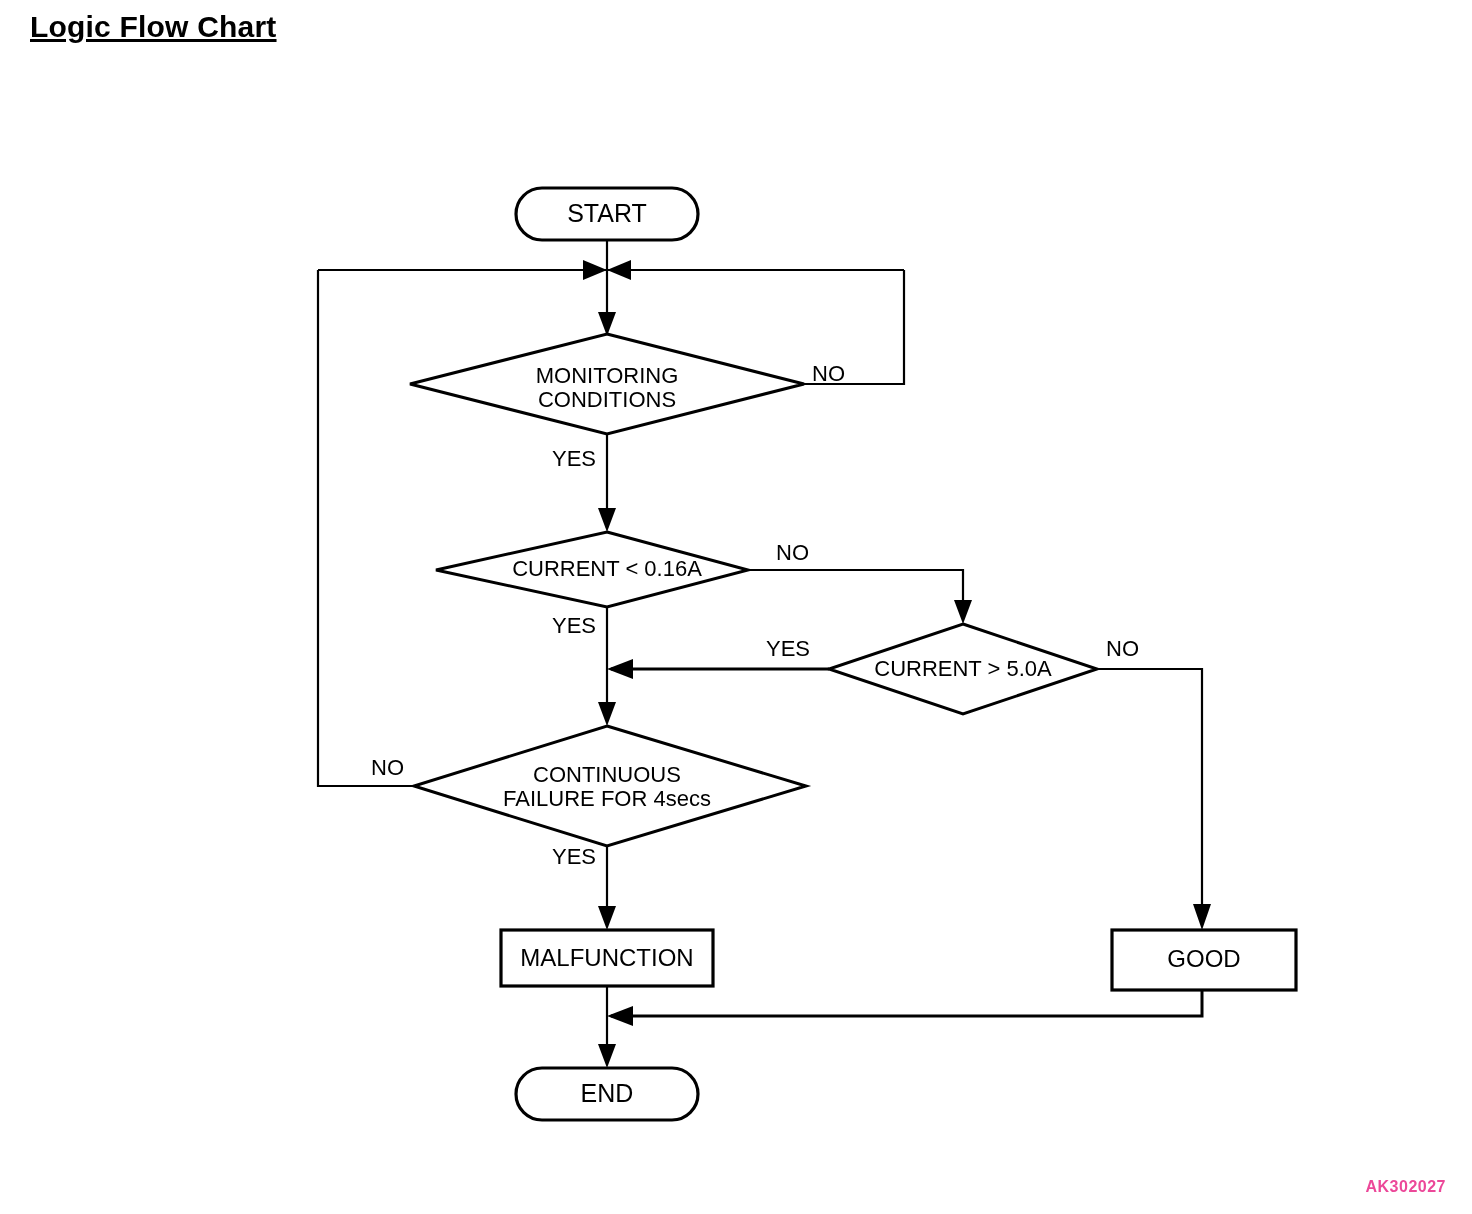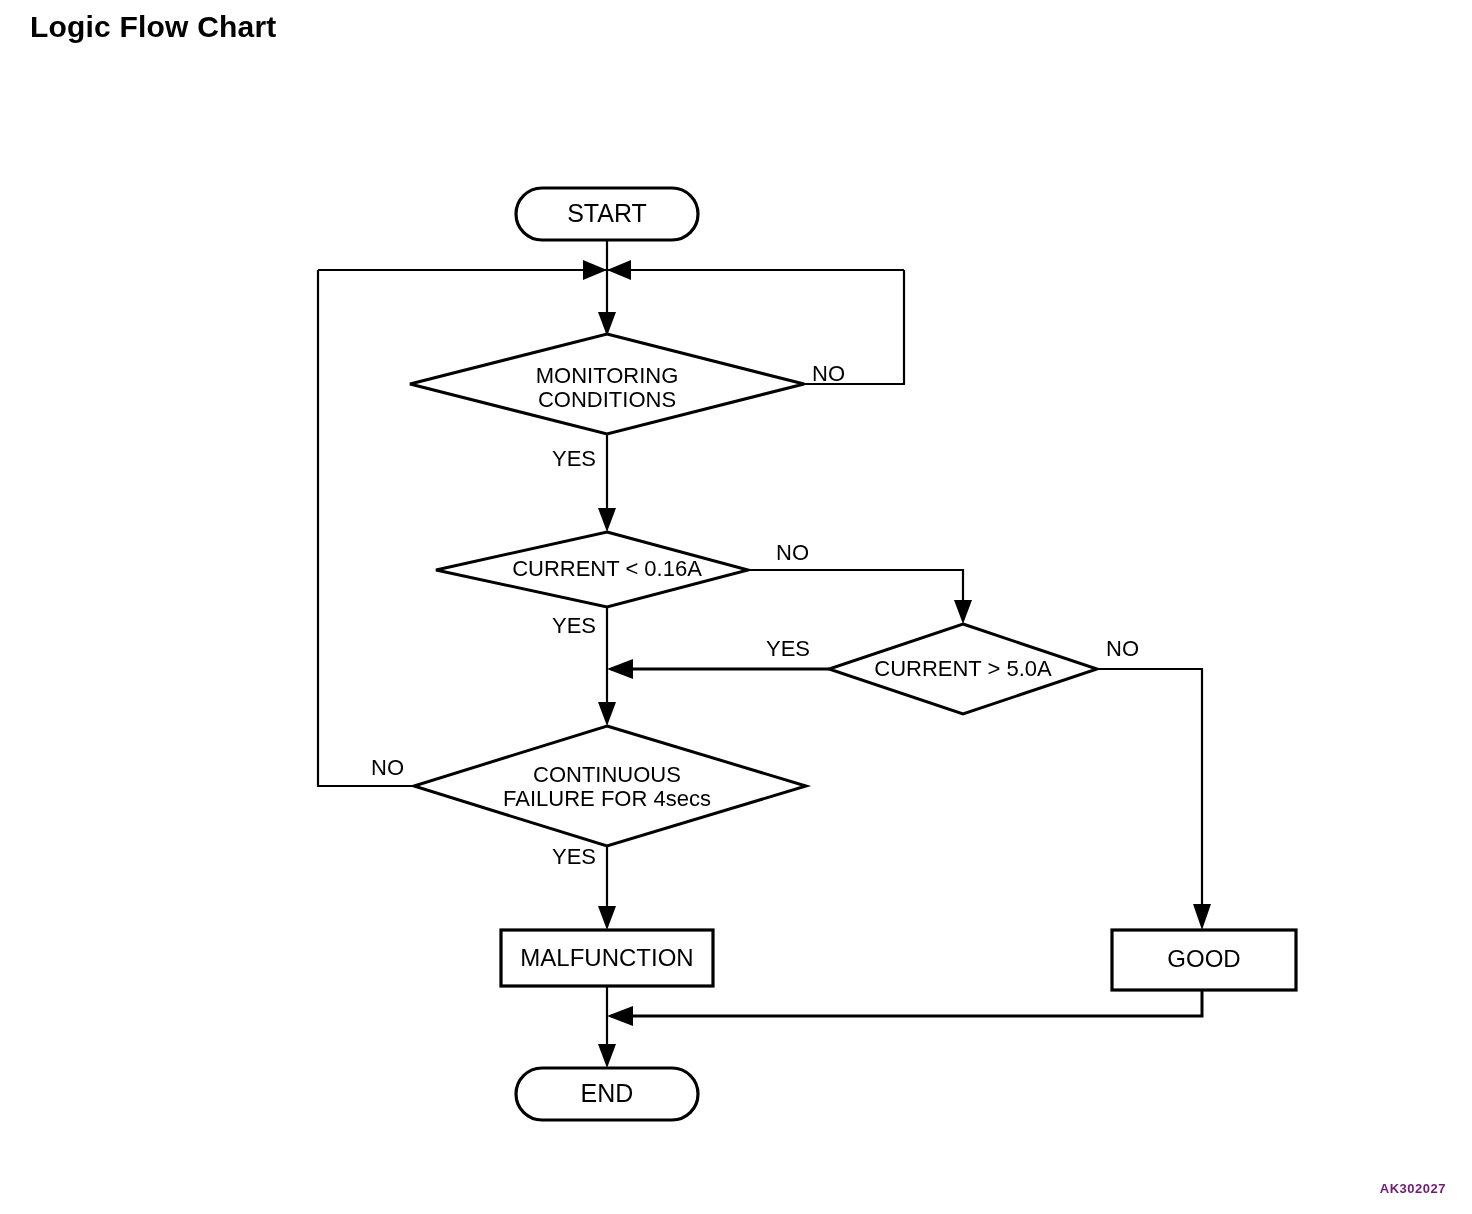--- a/index.html
+++ b/index.html
@@ -16,28 +16,29 @@
   }
   #page-title {
     position: absolute;
     left: 30px;
     top: 10px;
     font-size: 30px;
     font-weight: bold;
     color: #000000;
     letter-spacing: 0.2px;
     white-space: nowrap;
+    text-decoration: underline;
   }
   #watermark {
     position: absolute;
     right: 26px;
     bottom: 18px;
-    font-size: 13px;
+    font-size: 16px;
     font-weight: bold;
-    color: #701a75;
+    color: #ec4899;
     letter-spacing: 0.5px;
   }
   #flow-svg {
     position: absolute;
     left: 0;
     top: 0;
     width: 1472px;
     height: 1214px;
   }
   .node-shape {

